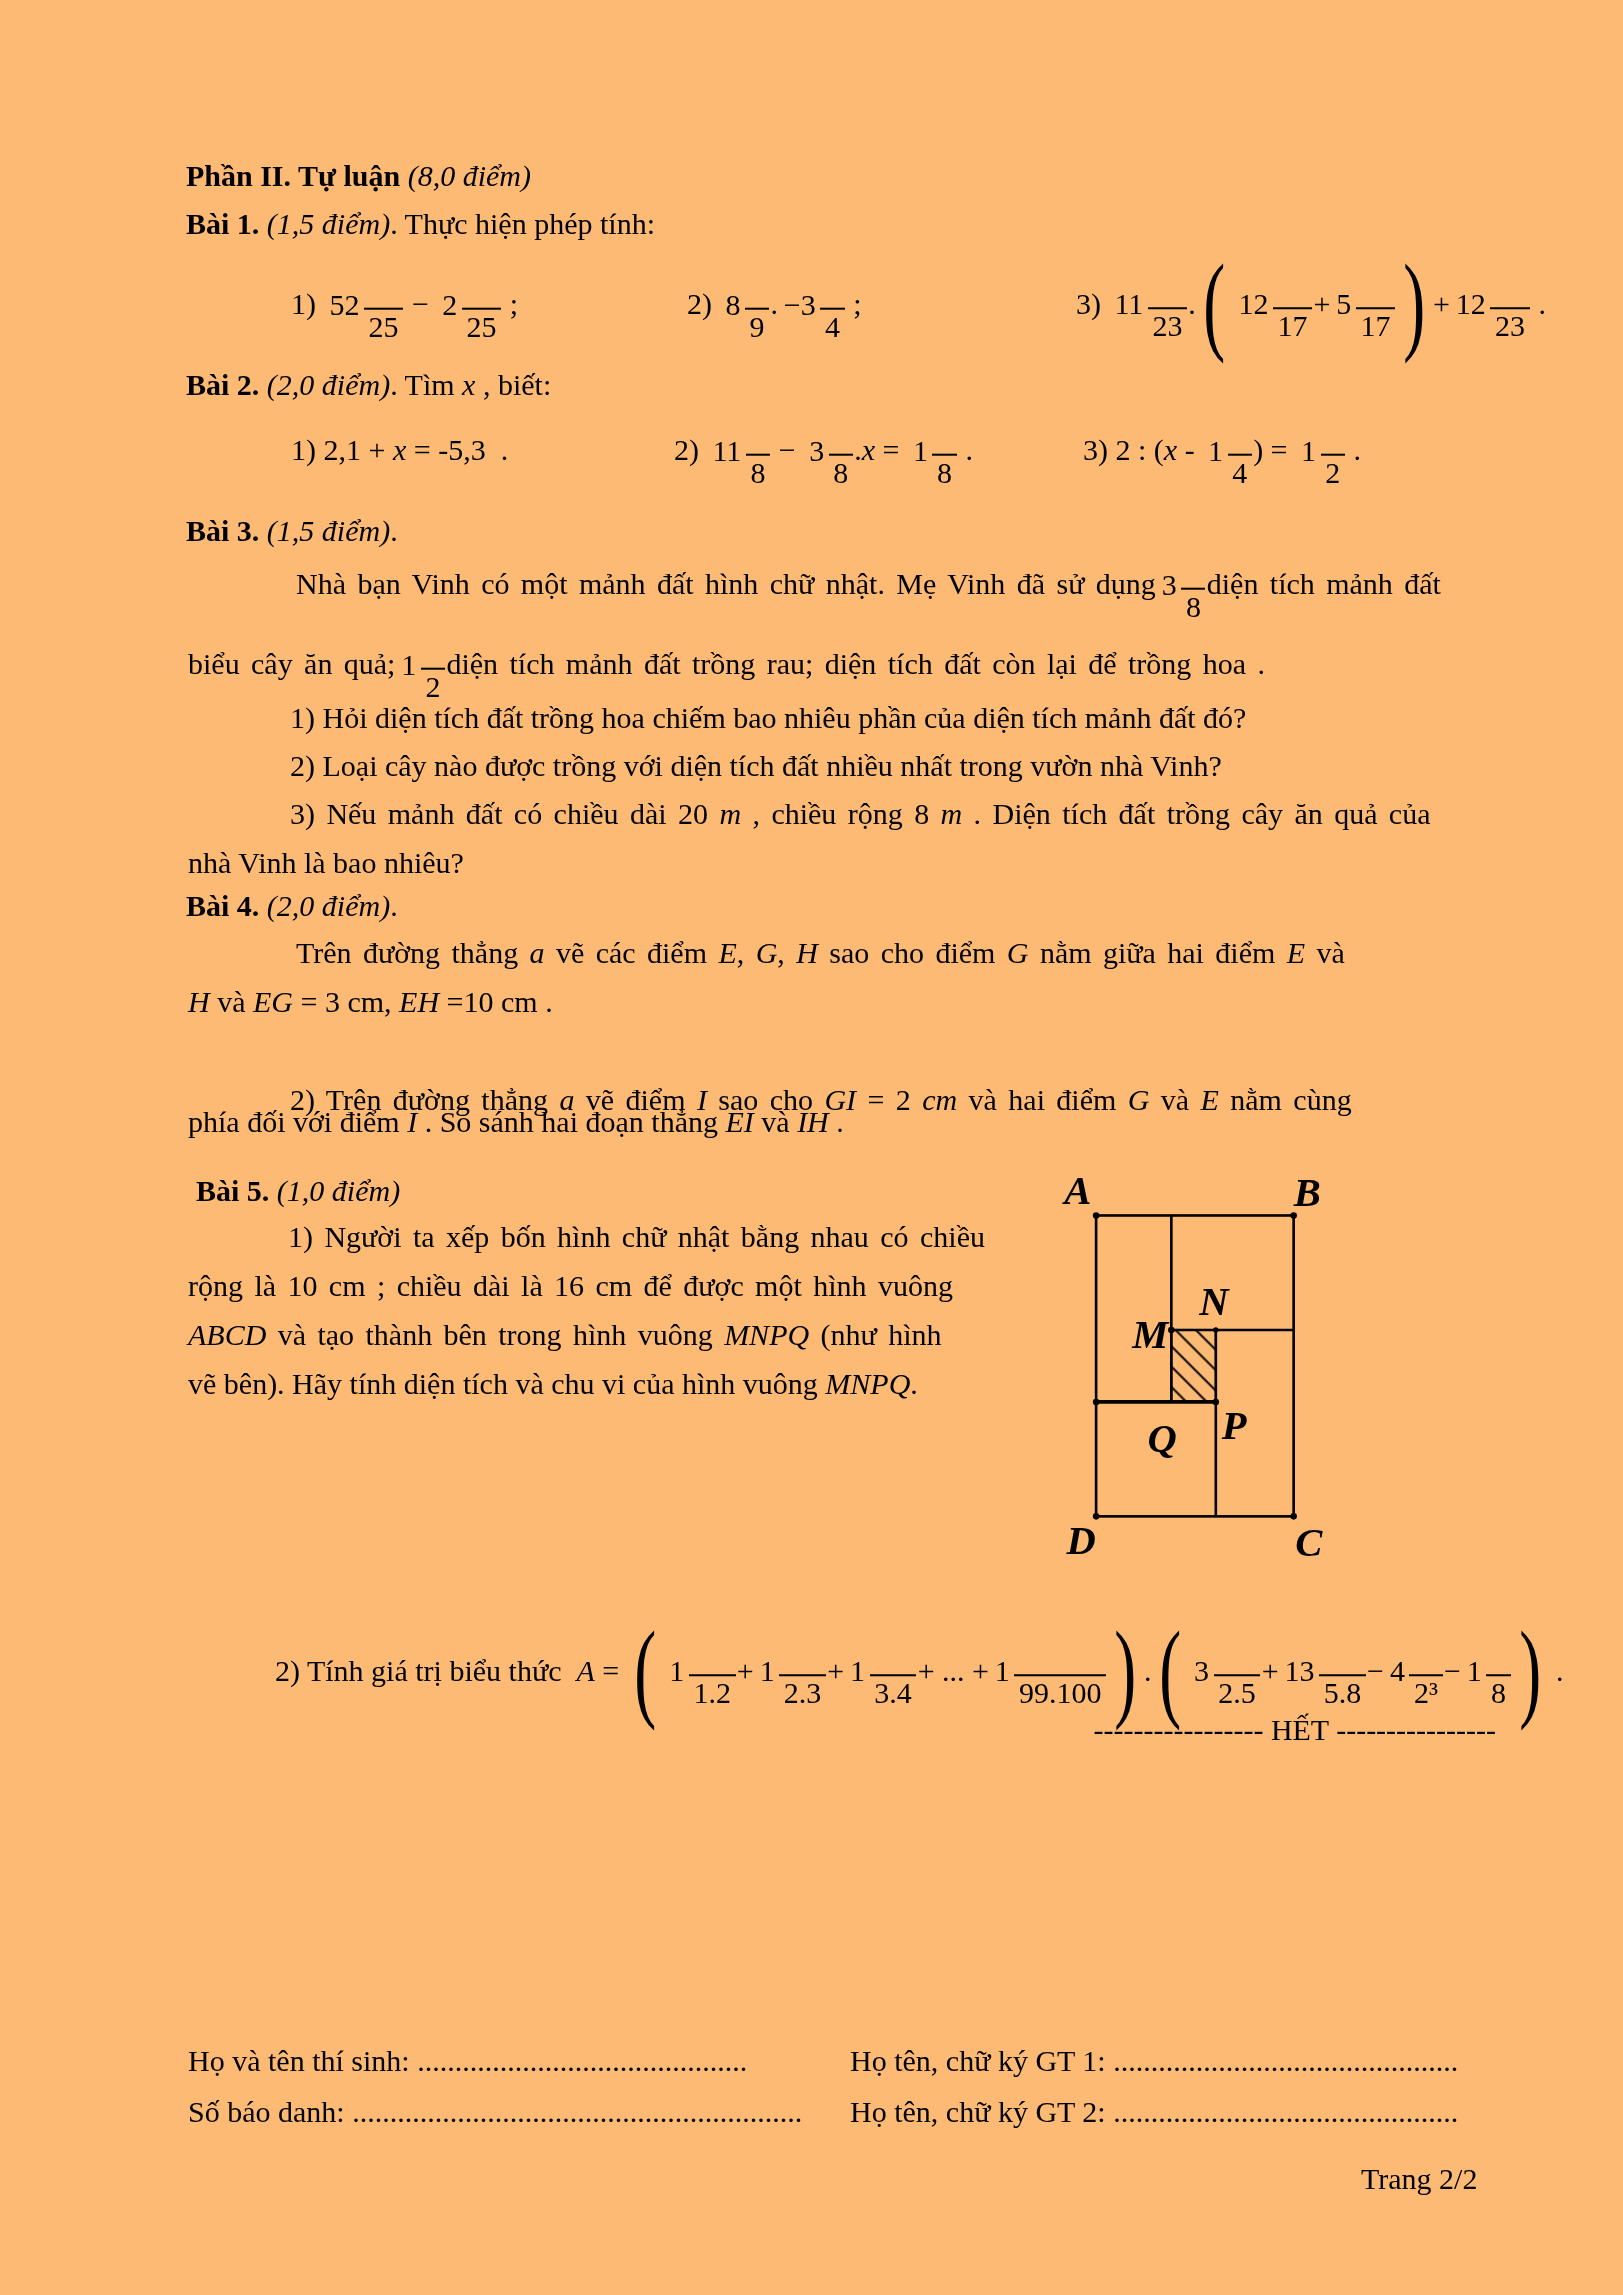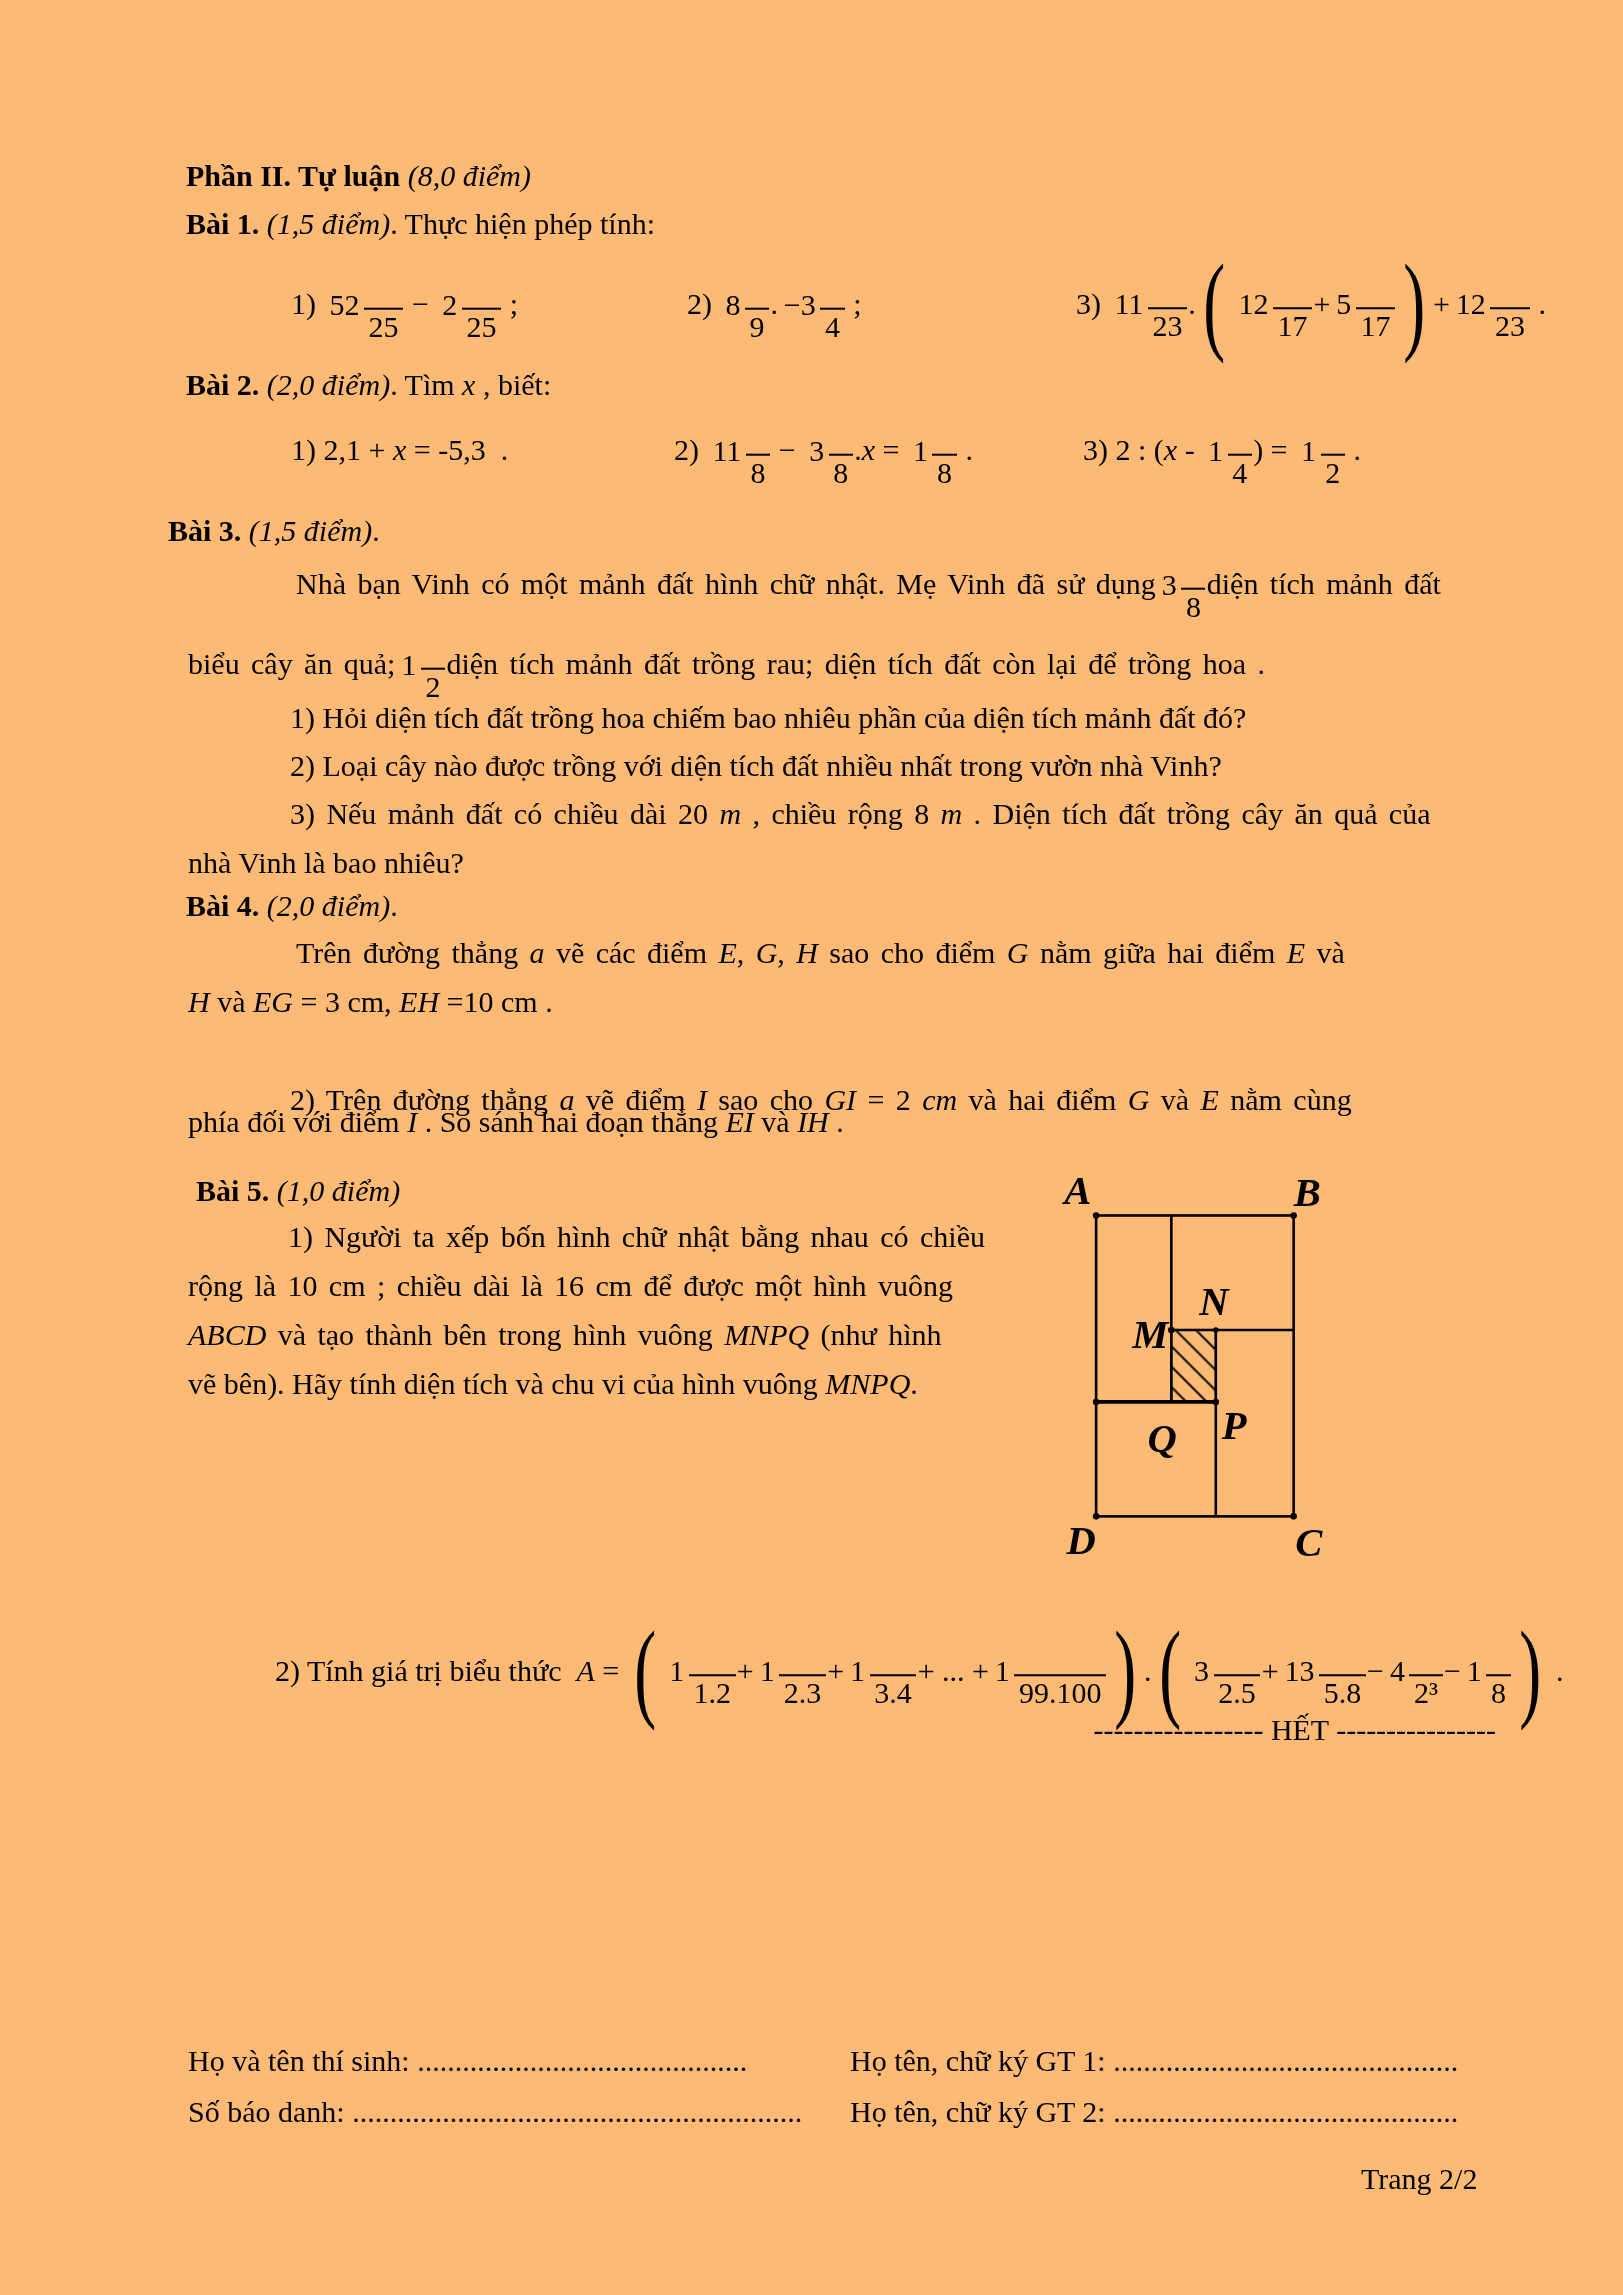--- a/index.html
+++ b/index.html
@@ -118,21 +118,21 @@
         <span class="den">4</span>
       </span>
       <span class="tx">)&nbsp;=&nbsp;</span>
       <span class="frac">
         <span class="num">1</span>
         <span class="den">2</span>
       </span>
       <span class="tx">&nbsp;.</span>
     </div>
 
-  <div class="line" style="left:168px;top:512px"><span class="bd">Bài 3. </span><span class="it">(1,5 điểm)</span><span class="tx">.</span></div>
+  <div class="line" style="left:186px;top:512px"><span class="bd">Bài 3. </span><span class="it">(1,5 điểm)</span><span class="tx">.</span></div>
   <div class="mrow just" style="left:296px;top:584px">
       <span class="tx">Nhà bạn Vinh có một mảnh đất hình chữ nhật. Mẹ Vinh đã sử dụng </span>
       <span class="frac">
         <span class="num">3</span>
         <span class="den">8</span>
       </span>
       <span class="tx"> diện tích mảnh đất</span>
     </div>
   <div class="mrow just" style="left:188px;top:664px">
       <span class="tx">biểu cây ăn quả; </span>

